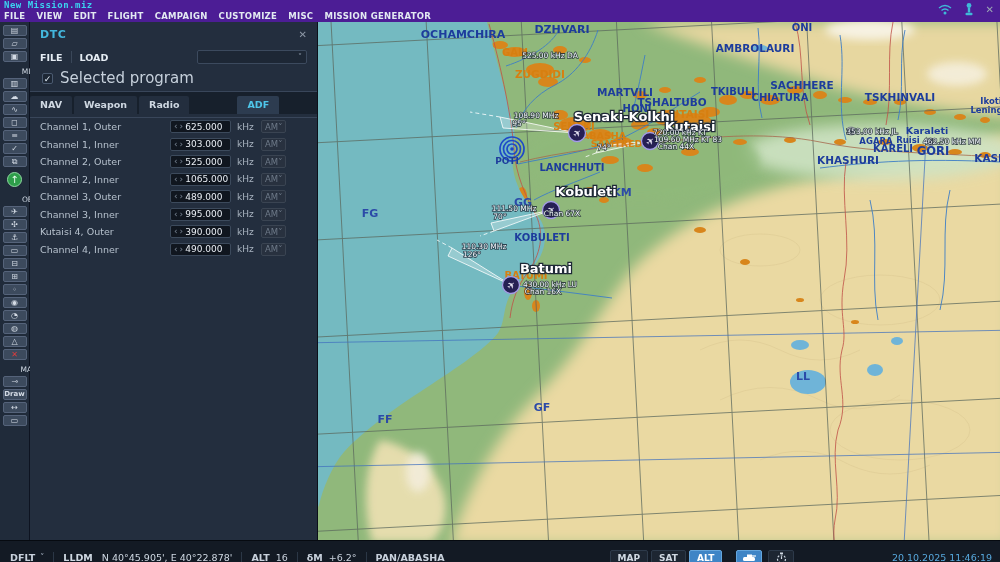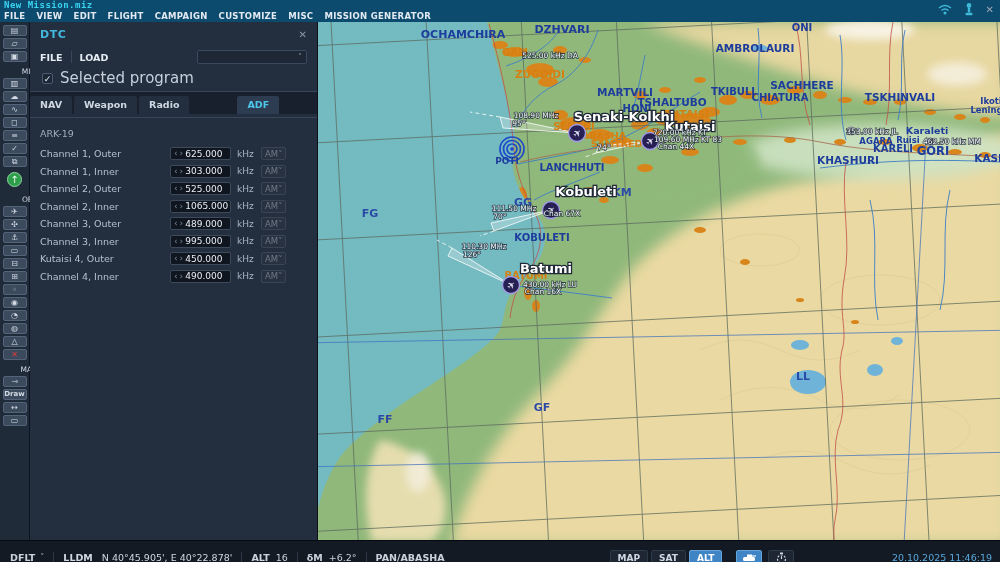--- a/index.html
+++ b/index.html
@@ -1,21 +1,21 @@
 <!DOCTYPE html>
 <html><head>
 <meta charset="utf-8">
 <style>
   * { margin:0; padding:0; box-sizing:border-box; }
   html,body { background:#0b0f15; }
   body { font-family:"DejaVu Sans", sans-serif; }
   .app { position:relative; width:1000px; height:562px; overflow:hidden; background:#10161f; }
 
   
-  .topbar { position:absolute; left:0; top:0; width:1000px; height:22px; background:#0c4a6e; z-index:30; }
+  .topbar { position:absolute; left:0; top:0; width:1000px; height:22px; background:#4c1d95; z-index:30; }
   .win-title { position:absolute; left:4px; top:0px; font-family:"DejaVu Sans Mono", monospace; font-weight:bold; font-size:9px; color:#3bd3ef; letter-spacing:.5px; }
   .menubar { position:absolute; left:4px; top:11px; display:flex; gap:11px; }
   .menubar span { font-size:8.5px; font-weight:bold; color:#e3eaf2; letter-spacing:.3px; cursor:default; }
   .topbar-icons { position:absolute; right:6px; top:3px; display:flex; align-items:center; gap:12px; }
   .topbar-icons svg { display:block; }
   .win-close { color:#9aa6b4; font-size:10px; font-weight:bold; }
 
   
   .sidebar { position:absolute; left:0; top:22px; width:30px; height:518px; background:#202b3a; border-right:1px solid #0d1320; z-index:20; display:flex; flex-direction:column; align-items:center; padding-top:2px; }
   .sb-group-label { font-size:7.5px; font-weight:normal; color:#cfd8e3; margin:4px 0 1px 0;padding-left:28px; }
@@ -160,21 +160,20 @@
       <span class="check-label">Selected program</span>
     </div>
     <div class="dtc-div"></div>
     <div class="tabbar" id="dtc-tabs">
         <div class="tab">NAV</div>
         <div class="tab">Weapon</div>
         <div class="tab">Radio</div>
         <div class="tab active">ADF</div>
       </div>
     <div class="dtc-div"></div>
-    <div class="dtc-section-label">ARK-19</div>
     <div id="chan-rows">
     <div class="chan-row">
       <span class="chan-label">Channel 1, Outer</span>
       <div class="chan-input">
         <span class="spin">‹</span>
         <span class="spin">›</span>
         <span class="chan-value">625.000</span>
       </div>
       <span class="chan-unit">kHz</span>
       <div class="chan-mod">
@@ -251,21 +250,21 @@
         <span>AM</span>
         <span>˅</span>
       </div>
     </div>
 
     <div class="chan-row">
       <span class="chan-label">Kutaisi 4, Outer</span>
       <div class="chan-input">
         <span class="spin">‹</span>
         <span class="spin">›</span>
-        <span class="chan-value">450.000</span>
+        <span class="chan-value">390.000</span>
       </div>
       <span class="chan-unit">kHz</span>
       <div class="chan-mod">
         <span>AM</span>
         <span>˅</span>
       </div>
     </div>
 
     <div class="chan-row">
       <span class="chan-label">Channel 4, Inner</span>

